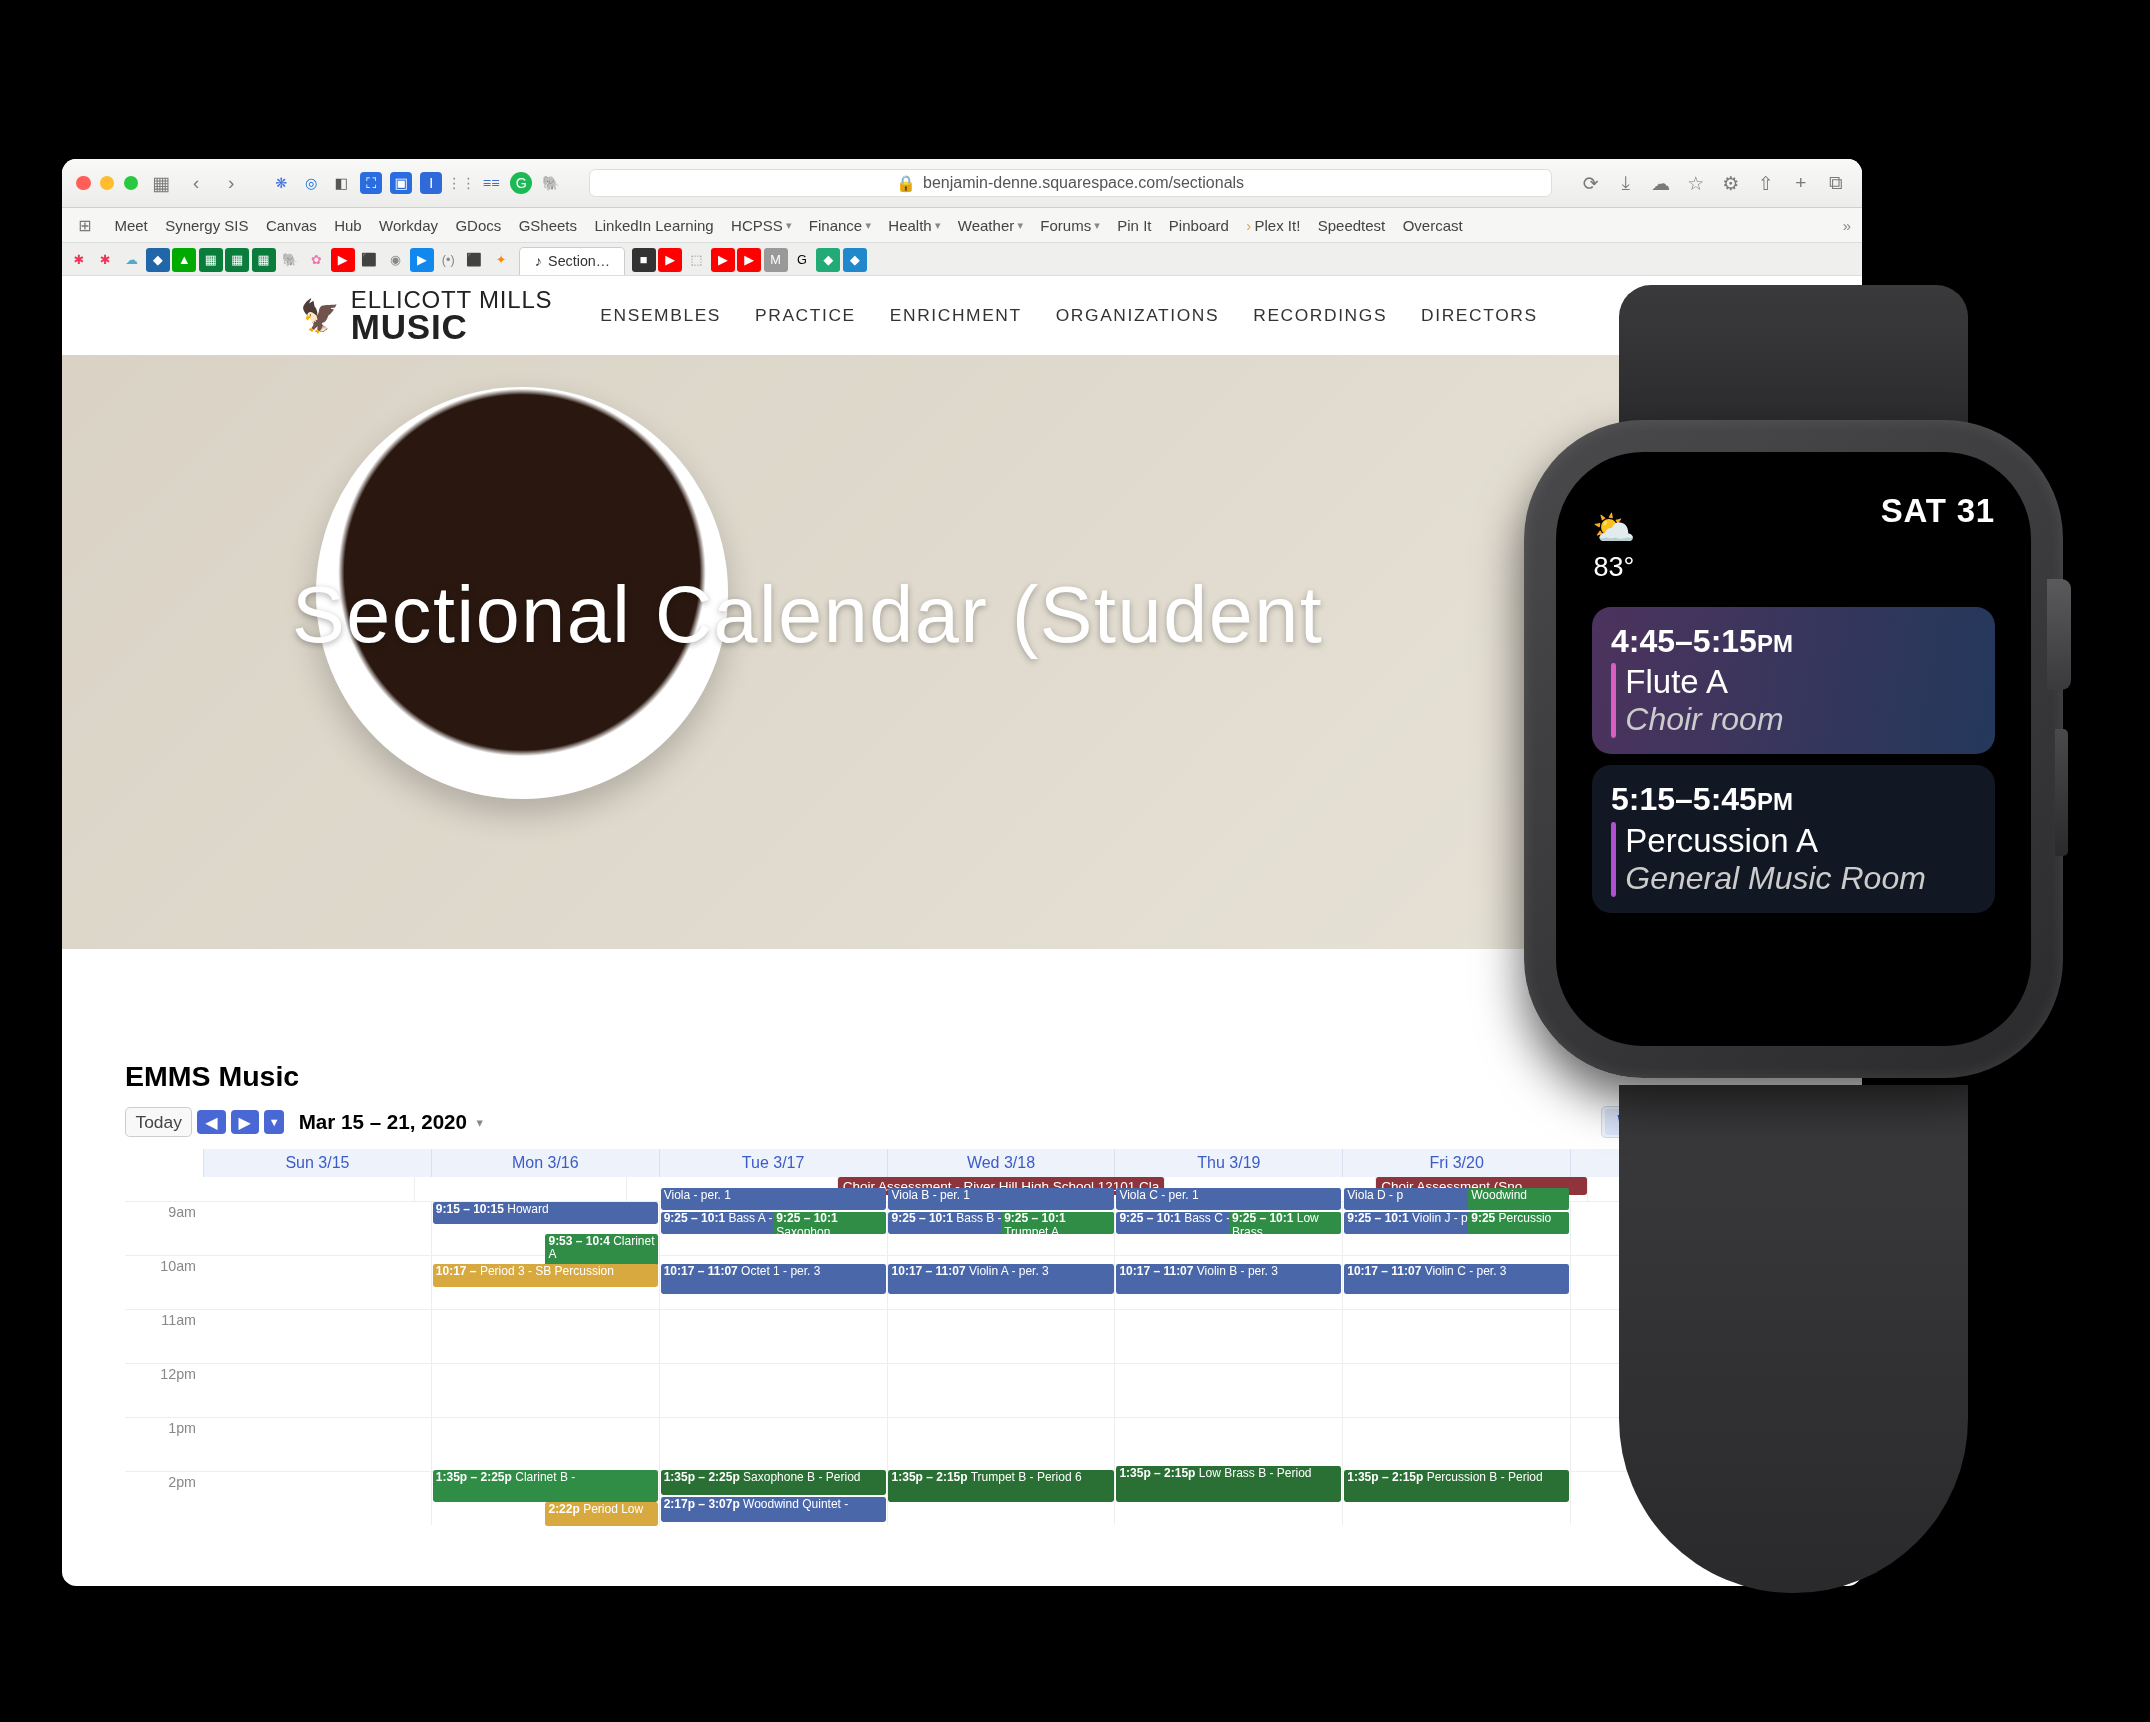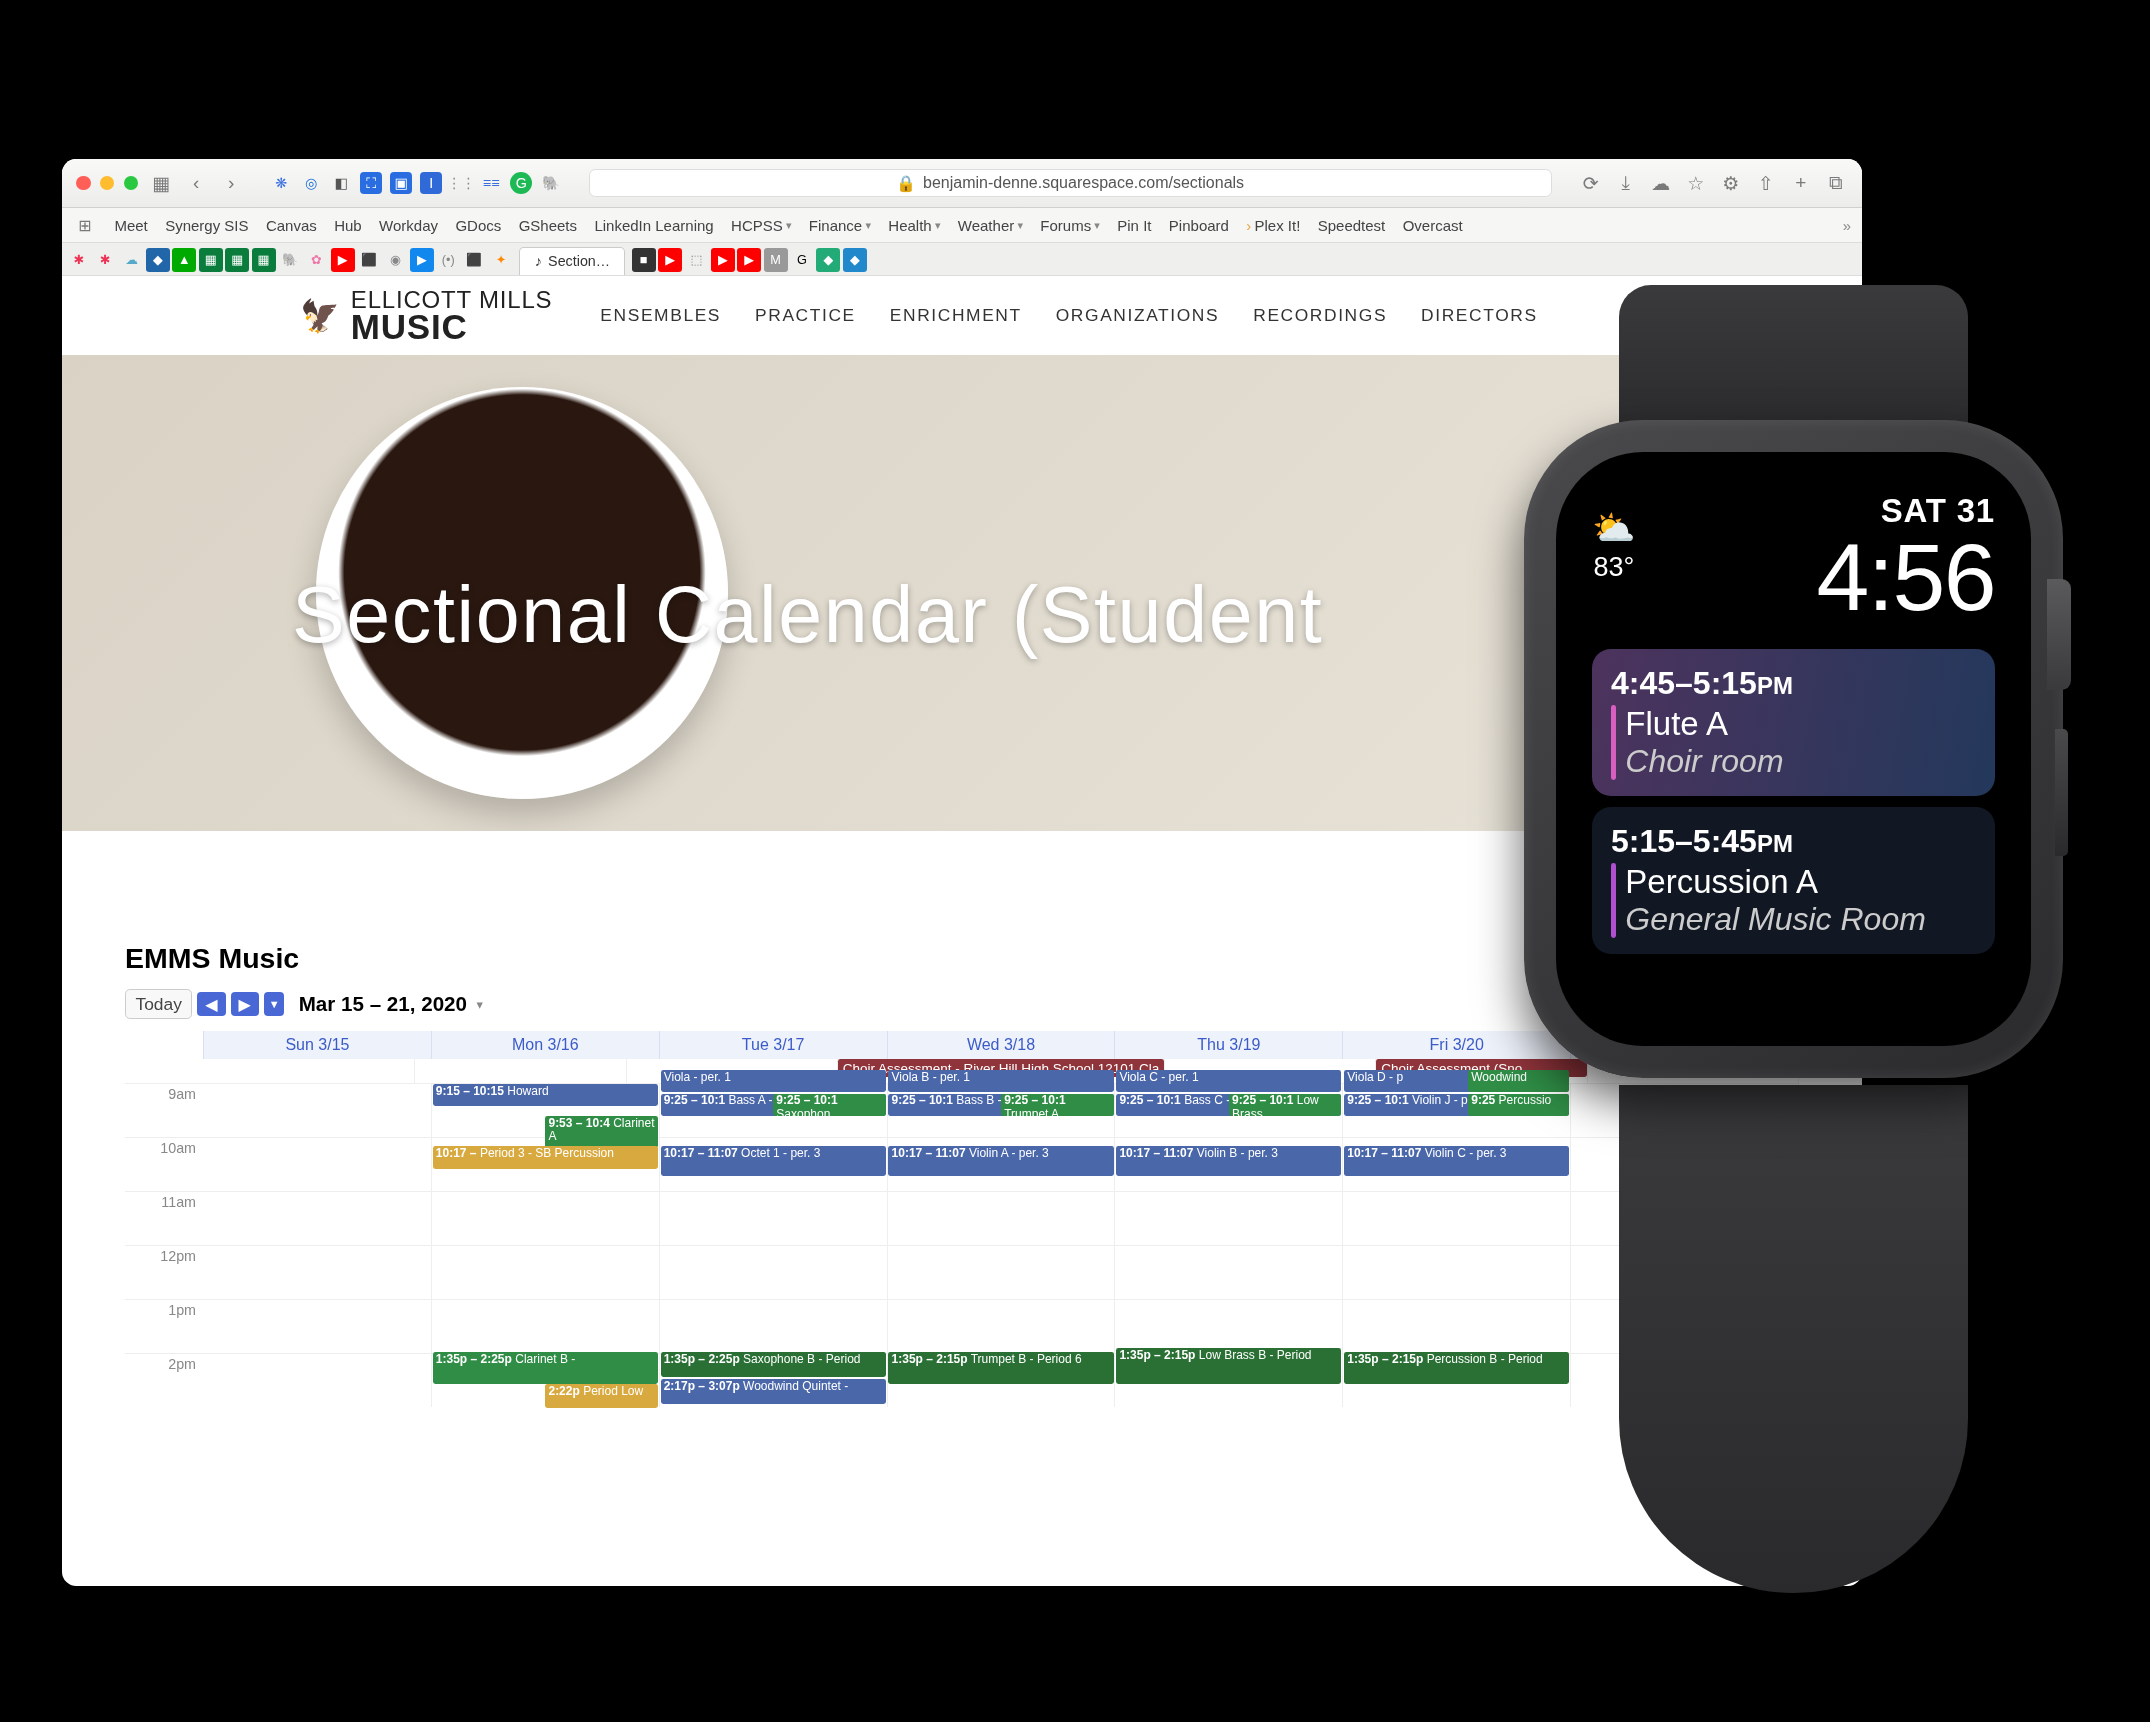--- a/index.html
+++ b/index.html
@@ -70,21 +70,21 @@
   height: 79px; background: #fff; display: flex; align-items: center; padding: 0 238px; gap: 48px;
 }
 .logo-area { display: flex; align-items: center; gap: 11px; }
 .logo-text { font-size: 24px; font-weight: 300; letter-spacing: 0.8px; color: #222; line-height: 0.9; }
 .logo-text .big { font-size: 35px; font-weight: 700; letter-spacing: 0.8px; }
 .eagle { font-size: 32px; }
 .nav-items { display: flex; gap: 34px; font-size: 17.4px; letter-spacing: 1.6px; color: #333; }
 
 
 .hero {
-  height: 476px; position: relative; overflow: hidden;
+  height: 594px; position: relative; overflow: hidden;
   background: linear-gradient(135deg,#d9d2c5,#e8e3d8);
   padding-left: 39px;
 }
 .hero::before {
   content: ""; position: absolute; left: 254px; top: 32px; width: 412px; height: 412px;
   border-radius: 50%; background: radial-gradient(circle at 50% 45%, #2a1810 0%, #2a1810 58%, #fff 60%, #fff 80%, #eee 100%);
   box-shadow: 0 16px 32px rgba(0,0,0,0.2);
 }
 .hero-title {
   position: absolute; left: 230px; top: 214px;
@@ -472,21 +472,20 @@
     <div class="watch-crown"></div>
     <div class="watch-btn2"></div>
     <div class="watch-screen">
       <div class="w-top">
         <div class="w-weather">
           <span class="sun">⛅</span>
           <span class="temp">83°</span>
         </div>
         <div>
           <div class="w-date">SAT 31</div>
-          <div class="w-time">4:56</div>
         </div>
       </div>
 
       <div class="w-card w-card1">
         <div class="time"><span>4:45–5:15</span><small>PM</small></div>
         <div class="row">
           <div class="bar"></div>
           <div>
             <div class="ev-title">Flute A</div>
             <div class="ev-loc">Choir room</div>

